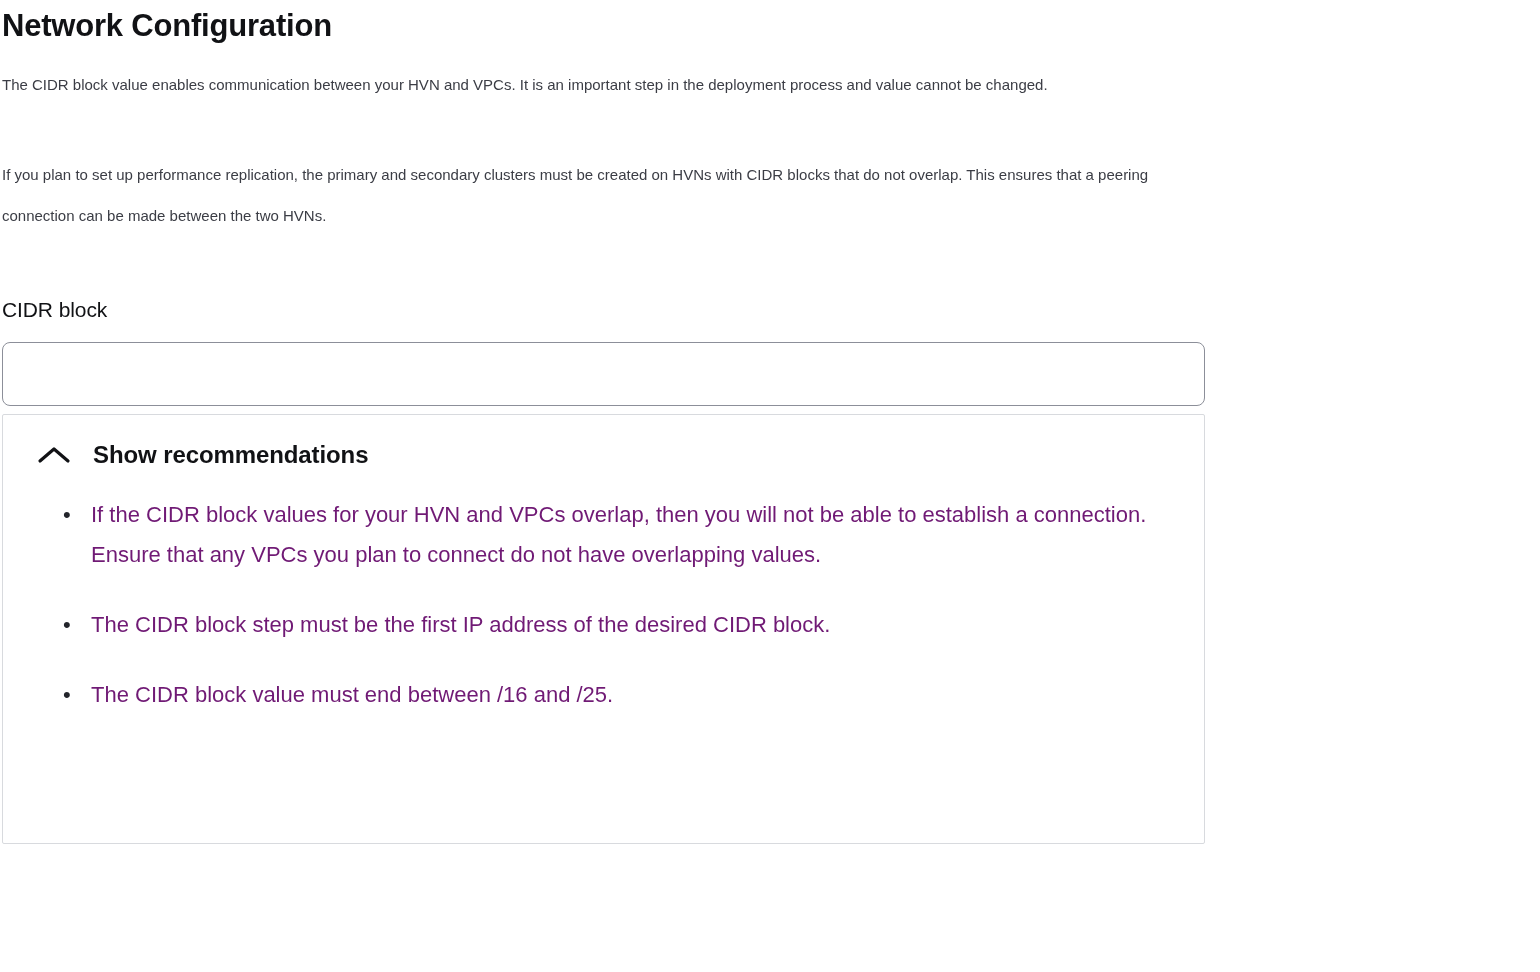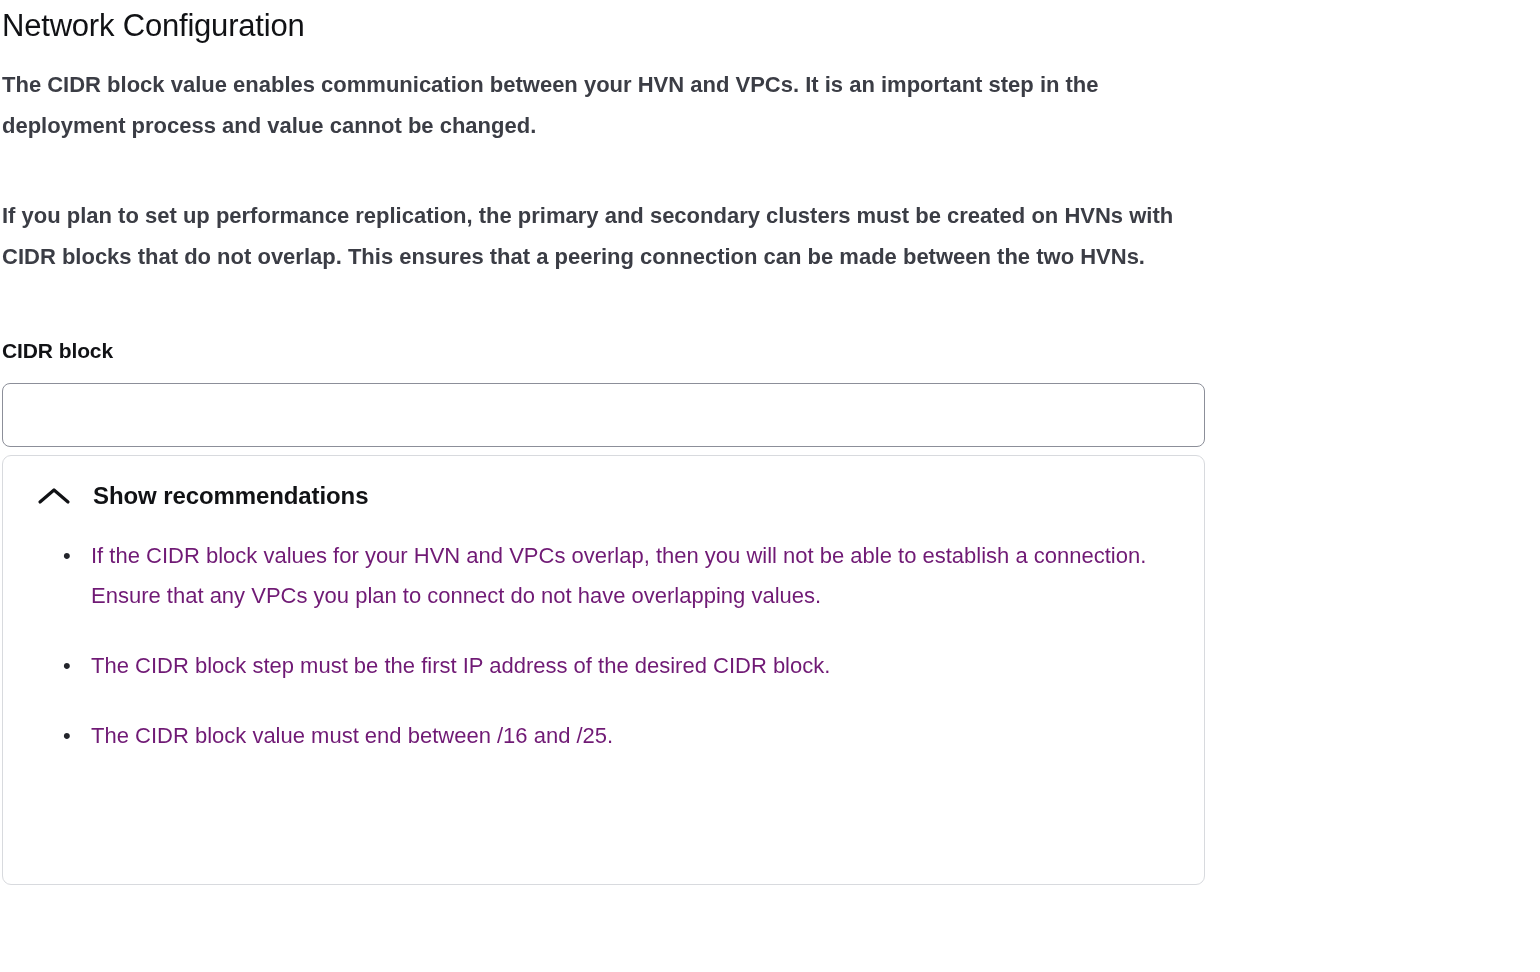--- a/index.html
+++ b/index.html
@@ -23,40 +23,40 @@
     padding: 0 0 0 0;
   }
   .content {
     width: 1210px;
     box-sizing: border-box;
     padding-left: 2px;
   }
   h1.section-title {
     font-size: 31px;
     line-height: 40px;
-    font-weight: normal;
+    font-weight: bold;
     margin: 0;
     padding-top: 6px;
     letter-spacing: -0.2px;
     color: #111215;
   }
   p.intro {
-    font-size: 22px;
+    font-size: 15px;
     line-height: 41px;
     color: #3b3d45;
     margin: 18px 0 0 0;
     max-width: 1190px;
-    font-weight: 700;
+    font-weight: 400;
   }
   p.intro.second {
     margin-top: 49px;
   }
   .field-label {
     font-size: 21px;
-    font-weight: bold;
+    font-weight: normal;
     color: #111215;
     margin-top: 62px;
     letter-spacing: -0.1px;
   }
   .cidr-input {
     display: block;
     box-sizing: border-box;
     margin-top: 20px;
     width: 1203px;
     height: 64px;
@@ -67,21 +67,21 @@
     font-family: "Liberation Sans", sans-serif;
     color: #111215;
     padding: 0 16px;
     outline: none;
   }
   .rec-panel {
     box-sizing: border-box;
     margin-top: 8px;
     width: 1203px;
     border: 1.5px solid #d8dade;
-    border-radius: 9px;
+    border-radius: 2px;
     background: #ffffff;
     padding: 26px 30px 30px 34px;
     min-height: 430px;
   }
   .rec-header {
     display: flex;
     align-items: center;
     gap: 22px;
     cursor: pointer;
     user-select: none;

